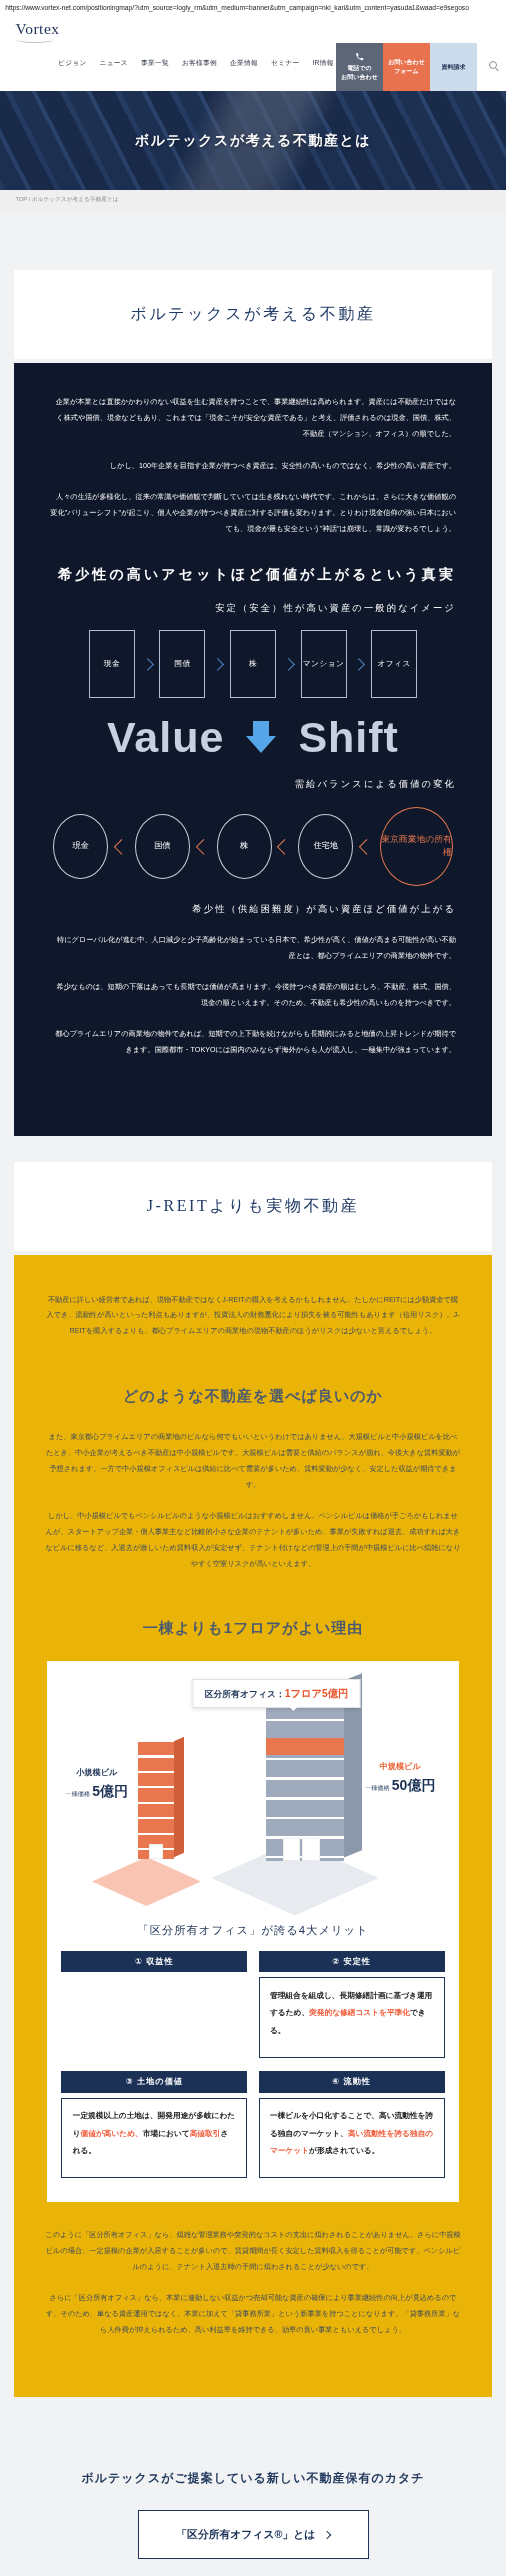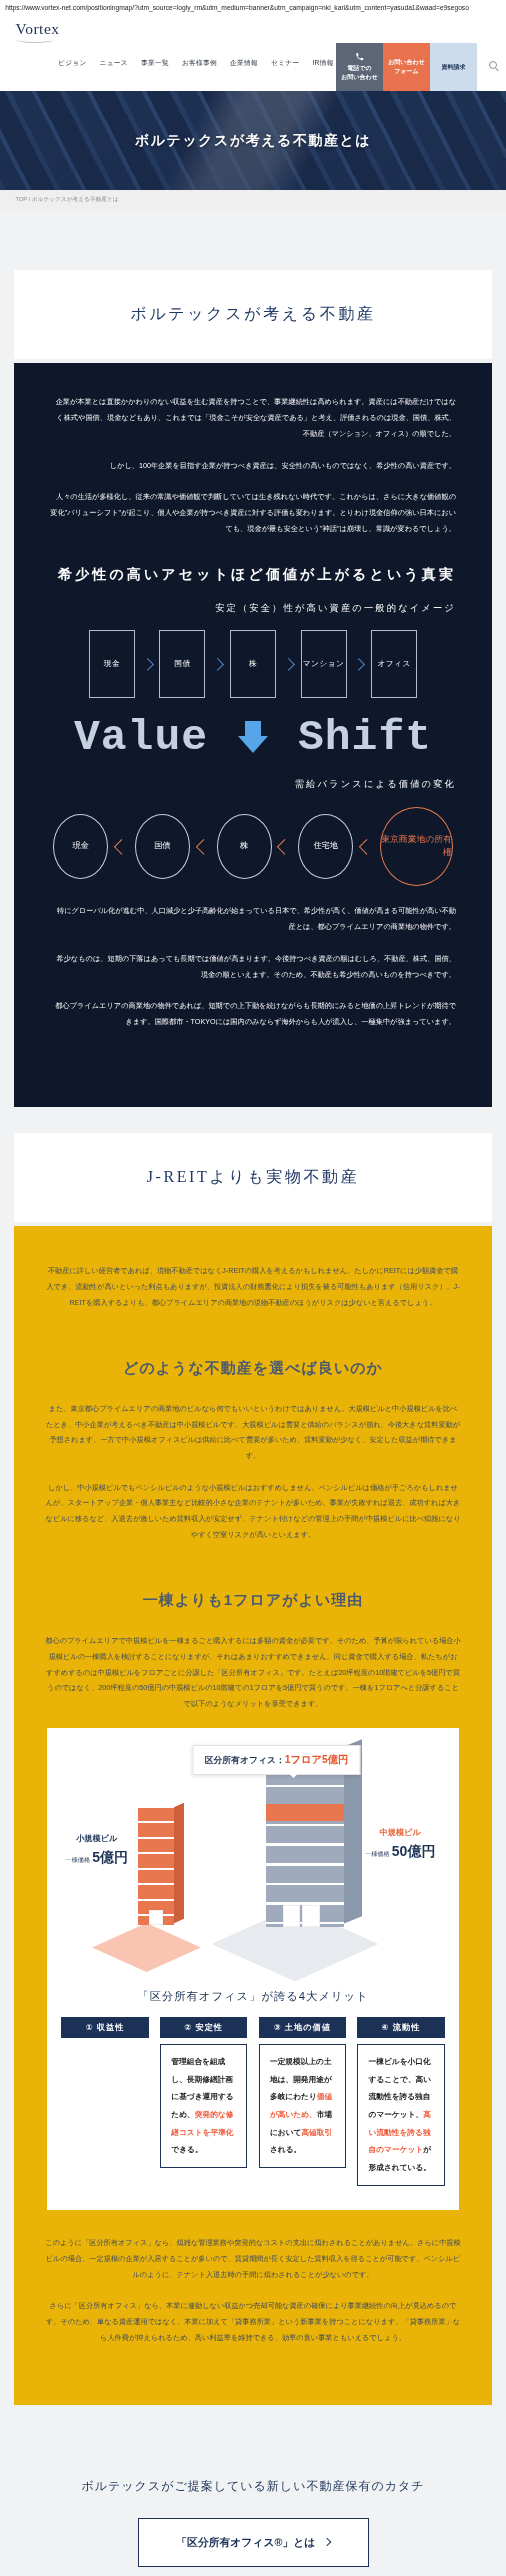--- a/index.html
+++ b/index.html
@@ -51,21 +51,21 @@
   .navy-panel p.body{font-size:7.2px;line-height:2.2;margin:0 auto 15.5px;max-width:428px;}
   .truth{font-size:14px;font-weight:bold;letter-spacing:3.1px;margin:30px 0 17.5px;}
   .caption{font-size:9.3px;letter-spacing:2.1px;margin:0 0 15.5px;}
   .asset-row{display:flex;align-items:center;justify-content:center;gap:7.7px;margin:0 0 17.5px;}
   .abox{width:44px;height:66px;border:0.5px solid #aebdd4;display:flex;align-items:center;justify-content:center;font-size:7.7px;letter-spacing:0.5px;}
   .acirc{width:53px;height:63px;border:0.5px solid #c3cedd;border-radius:50%;display:flex;align-items:center;justify-content:center;font-size:8.2px;line-height:1.5;}
   .acirc.accent{width:71px;height:77px;border-color:#e8794f;color:#e8794f;font-weight:normal;font-size:8.8px;}
   .chev{display:inline-block;width:8.2px;height:8.2px;border-top:1.5px solid #4f86c8;border-right:1.5px solid #4f86c8;}
   .chev.right{transform:rotate(45deg);}
   .chev.left{border-color:#e8794f;transform:rotate(-135deg);width:10.3px;height:10.3px;}
-  .value-shift{display:flex;align-items:center;justify-content:center;gap:30px;margin:9.3px 0 19.6px;font-family:Liberation Mono, monospace;}
+  .value-shift{display:flex;align-items:center;justify-content:center;gap:22px;margin:9.3px 0 19.6px;}
   .value-shift span{font-size:43px;font-weight:bold;color:#c5d1e0;letter-spacing:1px;line-height:1;}
   .vs-gap{margin-top:28px;}
 
   
   .blue-panel{background:#eab308;text-align:center;padding:37px 31px 44px;}
   .blue-panel p.body{font-size:7.2px;line-height:2.2;color:#3c4a5e;margin:0 auto 15.5px;max-width:438px;}
   .subhead{color:#4a5a70;font-size:15px;font-weight:bold;letter-spacing:1px;margin:48px 0 23px;}
   .white-card{background:#fff;width:412px;margin:15.5px auto 25px;padding:17.5px 14.4px 24px;box-sizing:border-box;}
   .illus{position:relative;height:222px;}
   .callout{position:absolute;left:50%;top:0;transform:translateX(-36%);background:#fff;border:0.5px solid #e2e2e2;box-shadow:0 1px 4.1px rgba(0,0,0,.14);padding:6.7px 11.3px;font-size:8.8px;font-weight:bold;color:#1c3254;white-space:nowrap;z-index:3;}
@@ -82,28 +82,28 @@
   .tw-m .door{position:absolute;left:16.5px;bottom:0;width:15.5px;height:20.6px;background:#fff;border:0.5px solid #eee;}
   .tw-m .door2{position:absolute;left:36px;bottom:0;width:15.5px;height:20.6px;background:#fff;border:0.5px solid #eee;}
   .b-label{position:absolute;text-align:center;z-index:3;}
   .lbl-s{left:-3.1px;top:88px;width:77px;}
   .lbl-m{right:-2.1px;top:82px;width:93px;}
   .b-label .nm{font-weight:bold;color:#1c3254;font-size:8.2px;margin-bottom:5.2px;}
   .lbl-m .nm{color:#e8602f;}
   .price-line{color:#1c3254;font-size:6.2px;}
   .price-line b{font-size:14px;margin-left:2.1px;}
   .merits-heading{font-size:11.3px;font-weight:normal;color:#1c3254;letter-spacing:1px;margin:21.6px 0 13.4px;}
-  .merit-grid{display:grid;grid-template-columns:1fr 1fr 1fr 1fr;gap:13.4px 11.3px;text-align:left;}
+  .merit-grid{display:grid;grid-template-columns:1fr 1fr;gap:13.4px 11.3px;text-align:left;}
   .merit-head{background:#1b3156;color:#fff;font-weight:bold;font-size:8.2px;text-align:center;padding:5.2px 0;letter-spacing:1px;}
   .merit-body{border:0.5px solid #1b3156;background:#fff;margin-top:5.2px;padding:8.2px 10.3px;font-size:7.7px;font-weight:bold;line-height:2.3;color:#222;min-height:62px;}
   .merit-body .hl{color:#f05a38;}
 
   
   .cta{background:#f1f2f4;text-align:center;padding:73px 0 96px;}
-  .cta h2{color:#223a5e;font-size:12px;font-weight:normal;letter-spacing:1px;margin:0 0 23px;}
+  .cta h2{color:#223a5e;font-size:12px;font-weight:bold;letter-spacing:1px;margin:0 0 23px;}
   .cta-btn{display:inline-flex;align-items:center;justify-content:center;gap:8.2px;width:229px;height:47px;background:#fff;border:1px solid #1b3156;color:#1b3156;font-size:10.8px;font-weight:bold;text-decoration:none;}
   .chev-navy{display:inline-block;width:5.2px;height:5.2px;border-top:1.5px solid #1b3156;border-right:1.5px solid #1b3156;transform:rotate(45deg);}
 </style>
 </head>
 <body>
 
 <div class="urlbar">https://www.vortex-net.com/positioningmap/?utm_source=logly_rm&amp;utm_medium=banner&amp;utm_campaign=nki_kari&amp;utm_content=yasuda1&amp;waad=e9segoso</div>
 
 <header>
   <div class="logo">
@@ -188,40 +188,40 @@
         <div class="acirc">現金</div>
         <span class="chev left"></span>
         <div class="acirc">国債</div>
         <span class="chev left"></span>
         <div class="acirc">株</div>
         <span class="chev left"></span>
         <div class="acirc">住宅地</div>
         <span class="chev left"></span>
         <div class="acirc accent">東京商業地の所有権</div>
       </div>
+    <p class="caption">希少性（供給困難度）が高い資産ほど価値が上がる</p>
 
     <p class="body">特にグローバル化が進む中、人口減少と少子高齢化が始まっている日本で、希少性が高く、価値が高まる可能性が高い不動産とは、都心プライムエリアの商業地の物件です。</p>
     <p class="body vs-gap">希少なものは、短期の下落はあっても長期では価値が高まります。今後持つべき資産の順はむしろ、不動産、株式、国債、現金の順といえます。そのため、不動産も希少性の高いものを持つべきです。</p>
     <p class="body">都心プライムエリアの商業地の物件であれば、短期での上下動を続けながらも長期的にみると地価の上昇トレンドが期待できます。国際都市・TOKYOには国内のみならず海外からも人が流入し、一極集中が強まっています。</p>
   </div>
 </section>
 
 <section class="sec sec2">
   <div class="title-card">
     <h2 class="serif">J-REITよりも実物不動産</h2>
   </div>
   <div class="blue-panel">
     <p class="body">不動産に詳しい経営者であれば、現物不動産ではなくJ-REITの購入を考えるかもしれません。たしかにREITには少額資金で購入でき、流動性が高いといった利点もありますが、投資法人の財務悪化により損失を被る可能性もあります（信用リスク）。J-REITを購入するよりも、都心プライムエリアの商業地の現物不動産のほうがリスクは少ないと言えるでしょう。</p>
 
     <h3 class="subhead">どのような不動産を選べば良いのか</h3>
     <p class="body">また、東京都心プライムエリアの商業地のビルなら何でもいいというわけではありません。大規模ビルと中小規模ビルを比べたとき、中小企業が考えるべき不動産は中小規模ビルです。大規模ビルは需要と供給のバランスが崩れ、今後大きな賃料変動が予想されます。一方で中小規模オフィスビルは供給に比べて需要が多いため、賃料変動が少なく、安定した収益が期待できます。</p>
     <p class="body">しかし、中小規模ビルでもペンシルビルのような小規模ビルはおすすめしません。ペンシルビルは価格が手ごろかもしれませんが、スタートアップ企業・個人事業主など比較的小さな企業のテナントが多いため、事業が失敗すれば退去、成功すれば大きなビルに移るなど、入退去が激しいため賃料収入が安定せず、テナント付けなどの管理上の手間が中規模ビルに比べ煩雑になりやすく空室リスクが高いといえます。</p>
 
     <h3 class="subhead">一棟よりも1フロアがよい理由</h3>
-    <p class="body">都心のプライムエリアで中規模ビルを一棟まるごと購入するには多額の資金が必要です。そのため、予算が限られている場合小規模ビルの一棟購入を検討することになりますが、それはあまりおすすめできません。同じ資金で購入する場合、私たちがおすすめするのは中規模ビルをフロアごとに分譲した「区分所有オフィス」です。たとえば20坪程度の10階建てビルを5億円で買うのではなく、200坪程度の50億円の中規模ビルの10階建ての1フロアを5億円で買うのです。一棟を1フロアへと分譲することで以下のようなメリットを享受できます。</p>
 
     <div class="white-card">
       <div class="illus">
         <div class="callout">
           <span>区分所有オフィス：</span><span class="price">1フロア5億円</span>
         </div>
         <div class="g-small"></div>
         <div class="g-big"></div>
         <div class="tw-s"></div>
         <div class="tw-m">

